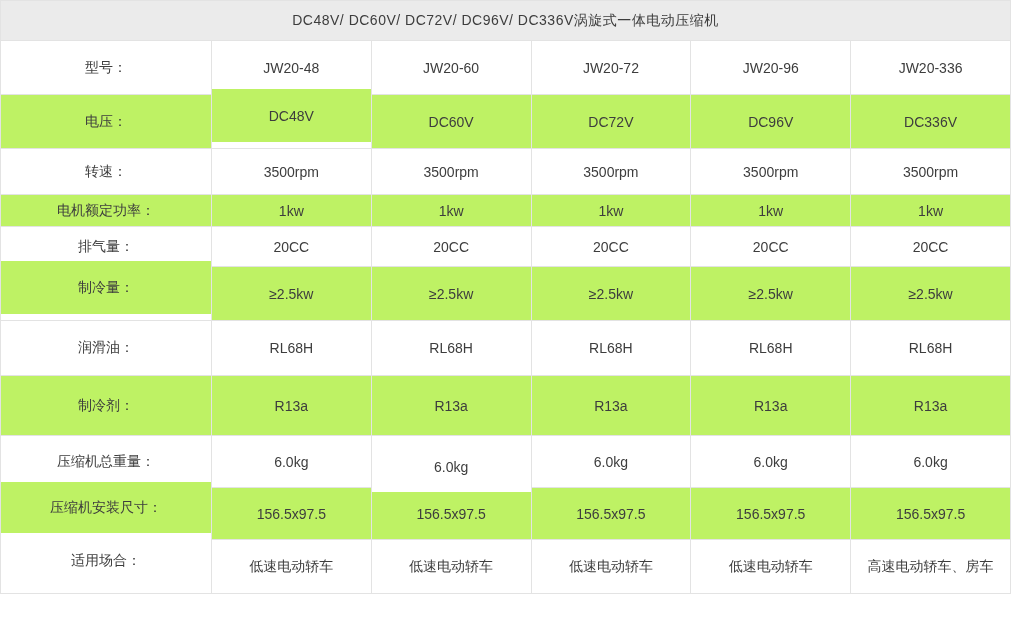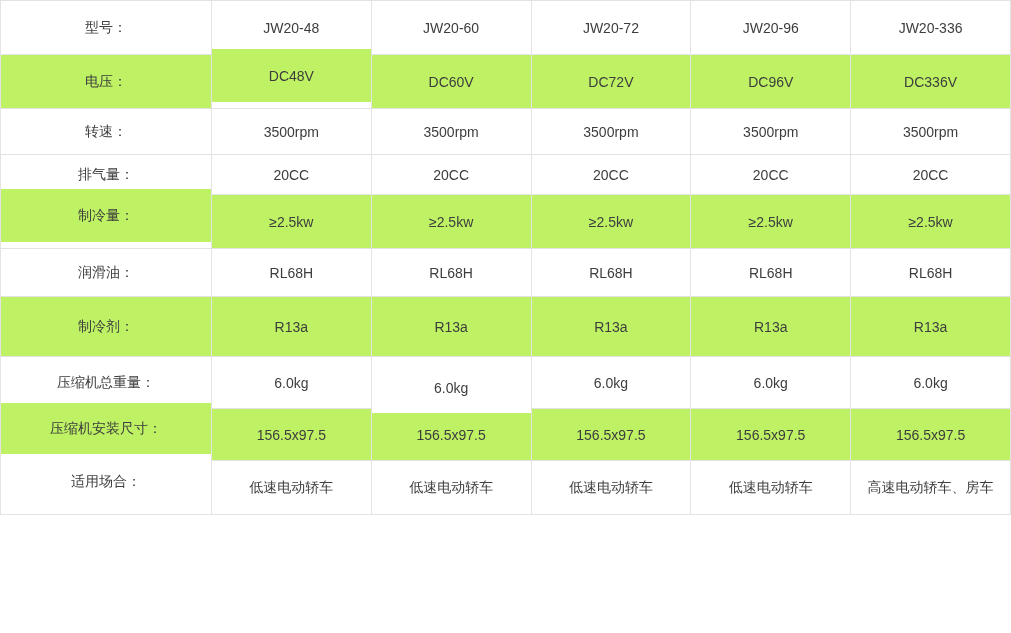--- a/index.html
+++ b/index.html
@@ -47,21 +47,21 @@
   .val-col {
     width: 150px;
   }
   
   .r0 td { height: 54px; }
   .r1 td { height: 54px; }
   .r2 td { height: 46px; }
   .r3 td { height: 32px; }
   .r4 td { height: 40px; }
   .r5 td { height: 54px; margin-left: 28px; }
-  .r6 td { height: 48px; }
+  .r6 td { height: 55px; }
   .r7 td { height: 60px; }
   .r8 td { height: 52px; }
   .r9 td { height: 52px; }
   .r10 td { height: 54px; margin-top: 40px; }
   
   .off-down { position: relative; top: 0; }
   .off-up { position: relative; top: -6px; }
   .off-small-down { position: relative; top: 5px; }
 </style>
 </head>
@@ -70,20 +70,23 @@
 <table id="spec-table">
   <colgroup>
     <col class="label-col">
     <col class="val-col">
     <col class="val-col">
     <col class="val-col">
     <col class="val-col">
     <col class="val-col">
   </colgroup>
   <tbody>
+    <tr>
+      <td class="title-cell" colspan="6">DC48V/ DC60V/ DC72V/ DC96V/ DC336V涡旋式一体电动压缩机</td>
+    </tr>
 
     <tr class="row-plain r0">
       <td>型号：</td>
       <td>JW20-48</td>
       <td class="off-down">JW20-60</td>
       <td class="off-down">JW20-72</td>
       <td class="off-down">JW20-96</td>
       <td class="off-down">JW20-336</td>
     </tr>
 
@@ -98,20 +101,28 @@
 
     <tr class="row-plain r2">
       <td>转速：</td>
       <td>3500rpm</td>
       <td>3500rpm</td>
       <td>3500rpm</td>
       <td>3500rpm</td>
       <td>3500rpm</td>
     </tr>
 
+    <tr class="row-shade r3">
+      <td>电机额定功率：</td>
+      <td>1kw</td>
+      <td>1kw</td>
+      <td>1kw</td>
+      <td>1kw</td>
+      <td>1kw</td>
+    </tr>
 
     <tr class="row-plain r4">
       <td>排气量：</td>
       <td>20CC</td>
       <td>20CC</td>
       <td>20CC</td>
       <td>20CC</td>
       <td>20CC</td>
     </tr>
 

